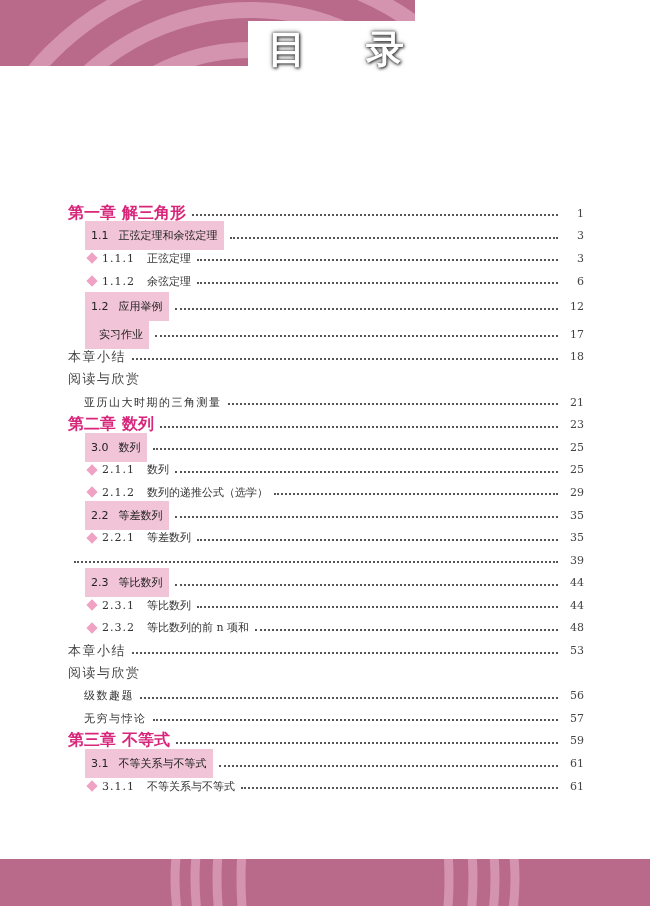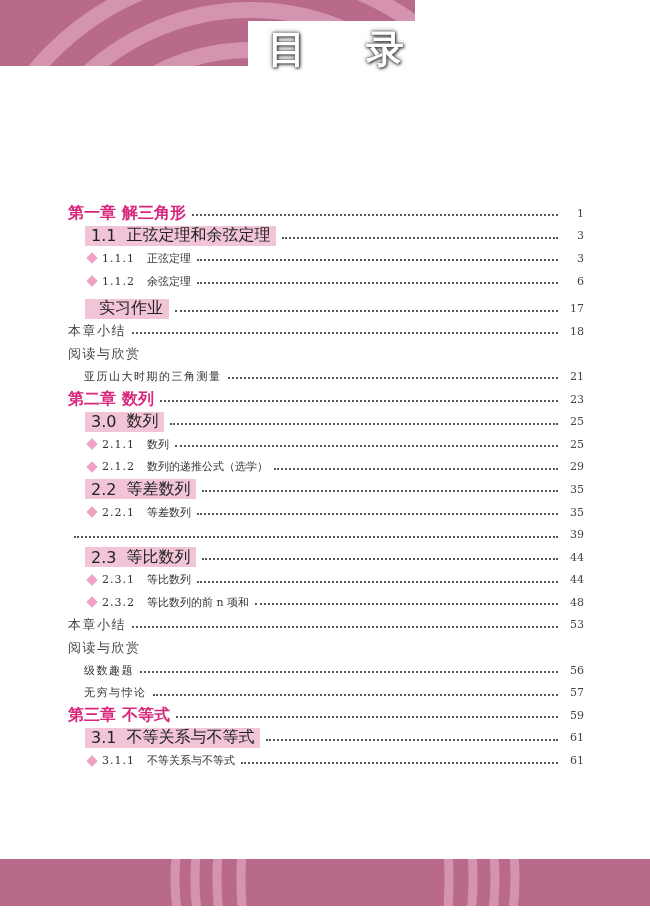--- a/index.html
+++ b/index.html
@@ -41,22 +41,22 @@
   }
 
   .chapter .label {
     font-family: "DejaVu Serif", serif; font-weight: bold;
     font-size: 16px; color: #d8267b;
   }
   .chapter .ch-name { margin-left: 6px; }
 
   .section .label {
     margin-left: 17px; background: #f1c4d7;
-    padding: 2px 6px 2px 6px; height: 20px;
-    font-family: "DejaVu Sans", sans-serif; font-size: 16px; color: #222;
+    padding: 2px 6px 2px 6px; height: 29px;
+    font-family: "DejaVu Sans", sans-serif; font-size: 11px; color: #222;
   }
   .section .sec-name { margin-left: 10px; }
 
   .subsection .label {
     margin-left: 18px; font-size: 11px; color: #333;
   }
   .diamond {
     display: inline-block; width: 8px; height: 8px; background: #f0a2c4;
     transform: rotate(45deg); margin-right: 6px; margin-left: 2px;
   }
@@ -118,20 +118,28 @@
   </div>
   <div class="row subsection">
     <span class="label">
         <span class="diamond"></span>
         <span class="sub-num">1.1.2</span>
         <span class="sub-name">余弦定理</span>
       </span>
     <span class="leader"></span>
     <span class="page">6</span>
   </div>
+  <div class="row section" style="margin-top:3px">
+    <span class="label">
+        <span>1.2</span>
+        <span class="sec-name">应用举例</span>
+      </span>
+    <span class="leader"></span>
+    <span class="page">12</span>
+  </div>
   <div class="row section" style="margin-top:5px">
     <span class="label">
         <span class="sec-name" style="margin-left:8px">实习作业</span>
       </span>
     <span class="leader"></span>
     <span class="page">17</span>
   </div>
   <div class="row misc">
     <span class="label">本章小结</span>
     <span class="leader"></span>

